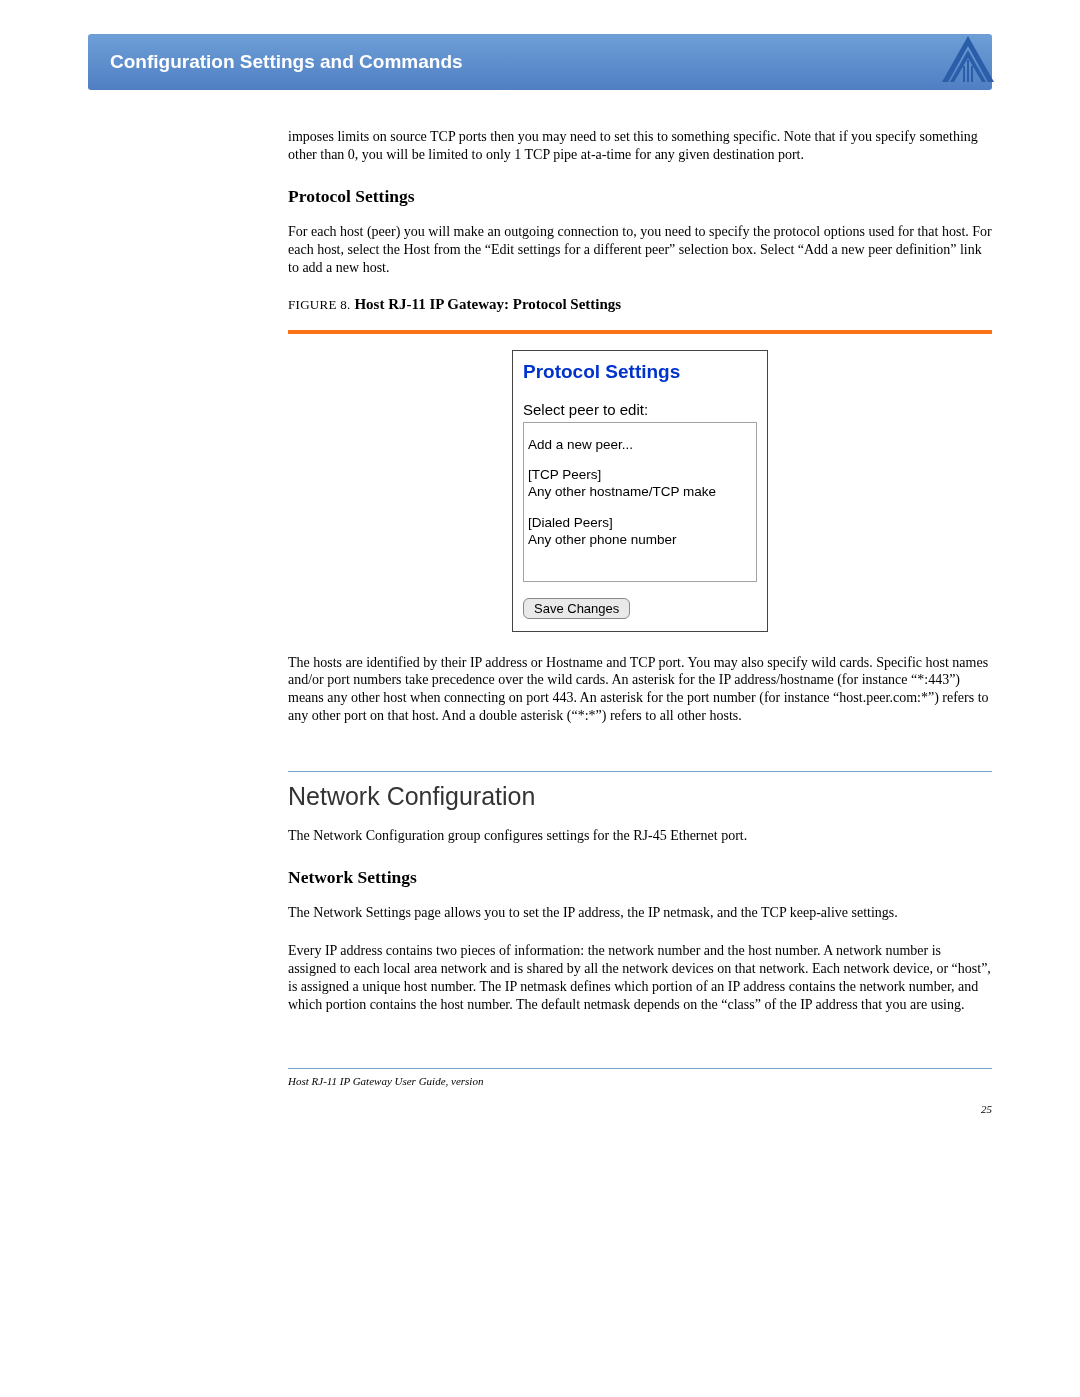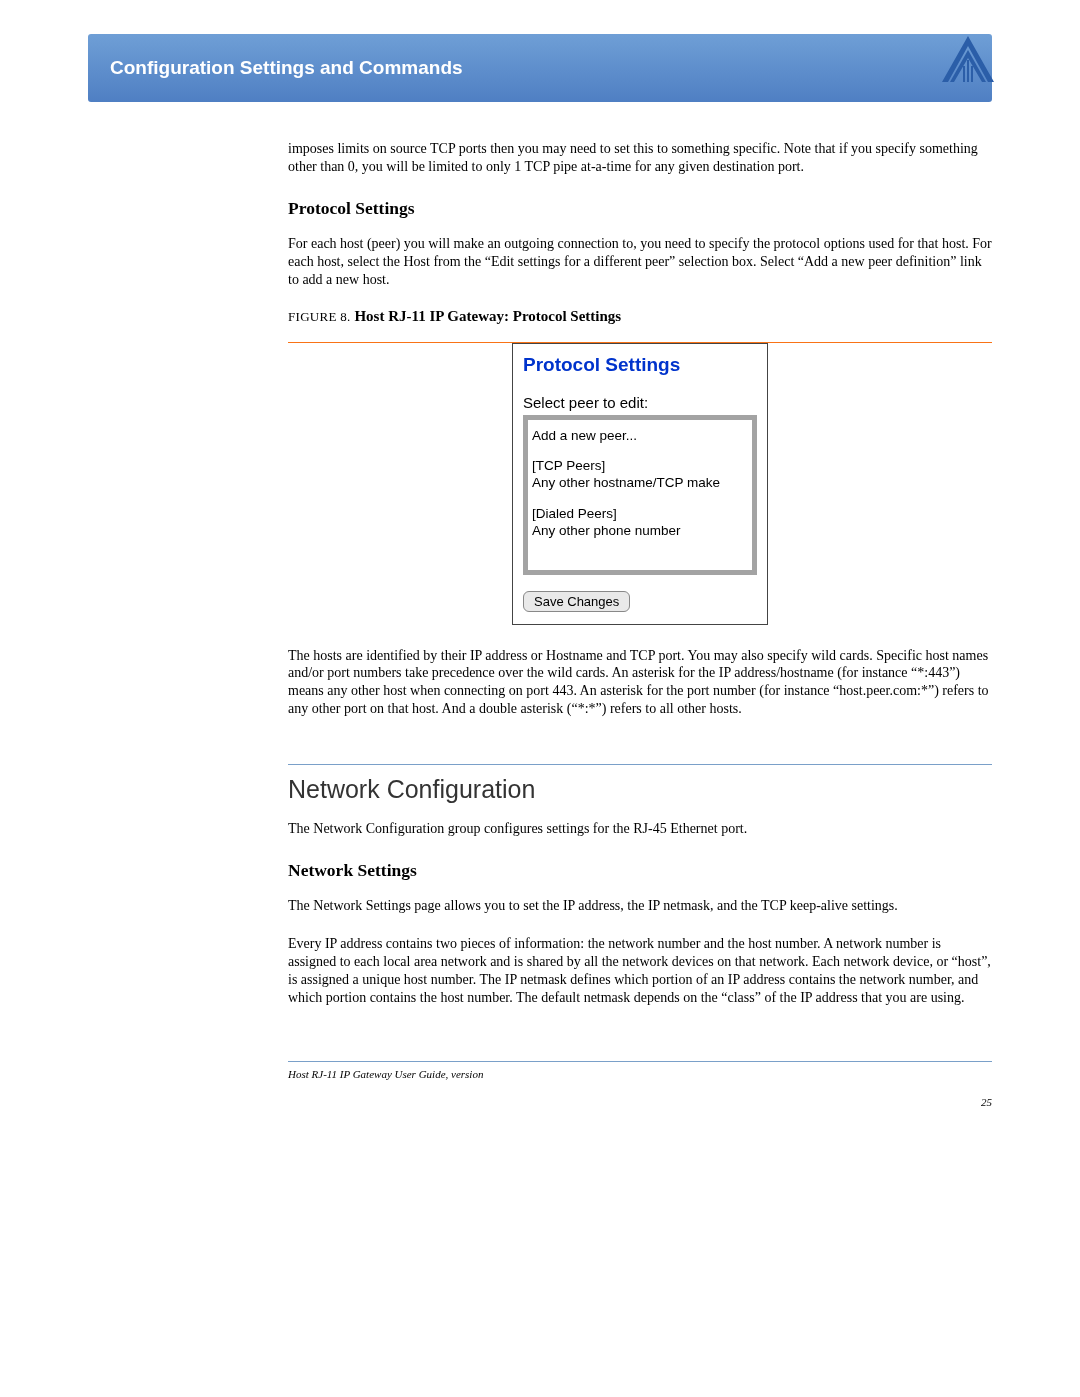--- a/index.html
+++ b/index.html
@@ -2,21 +2,21 @@
 <html><head>
 <meta charset="utf-8">
 <style>
   * { box-sizing: border-box; margin: 0; padding: 0; }
   html, body { width: 1080px; background: #fff; font-family: "Times New Roman", Times, serif; color: #000; }
   .page {
     width: 1080px;
     padding: 34px 88px 40px 88px;
   }
   .header-band {
-    height: 68px;
+    height: 56px;
     background: linear-gradient(#6f9fd6, #4f7fc3);
     border-radius: 3px;
     display: flex;
     align-items: center;
     padding-left: 22px;
     color: #fff;
     font-family: "Segoe UI", "Trebuchet MS", Arial, sans-serif;
     font-weight: 600;
     font-size: 19px;
     position: relative;
@@ -38,21 +38,22 @@
   }
   .subhead {
     font-weight: bold;
     font-size: 17.5px;
     margin: 22px 0 16px 0;
   }
   .figure-caption {
     font-size: 15px;
     line-height: 1.0;
     padding-bottom: 18px;
-    border-bottom: 1px solid #f97316;
+    margin-bottom: 16px;
+    border-bottom: 4px solid #f97316;
   }
   .figure-caption .figlabel { font-variant: small-caps; text-transform: uppercase; letter-spacing: 0.3px; font-size: 13px; }
   .figure-caption .figtitle { font-weight: bold; }
   .figure-wrap {
     display: flex;
     justify-content: center;
     margin-bottom: 22px;
   }
   .protocol-box {
     border: 1px solid #444;
@@ -64,25 +65,25 @@
     color: #0033cc;
     font-size: 19px;
     font-weight: bold;
     margin-bottom: 18px;
   }
   .protocol-box .label {
     font-size: 15px;
     margin-bottom: 4px;
   }
   .protocol-box .listbox {
-    border: 5px solid #a3a3a3;
+    border: 1px solid #a3a3a3;
     width: 100%;
     height: 160px;
     font-size: 13.5px;
-    padding: 8px 4px;
+    padding: 14px 4px;
     margin-bottom: 16px;
     line-height: 1.25;
   }
   .protocol-box .listbox .spacer { height: 14px; }
   .protocol-box button {
     font-family: Arial, sans-serif;
     font-size: 13px;
     padding: 2px 10px;
     background: #e9e9e9;
     border: 1px solid #888;

